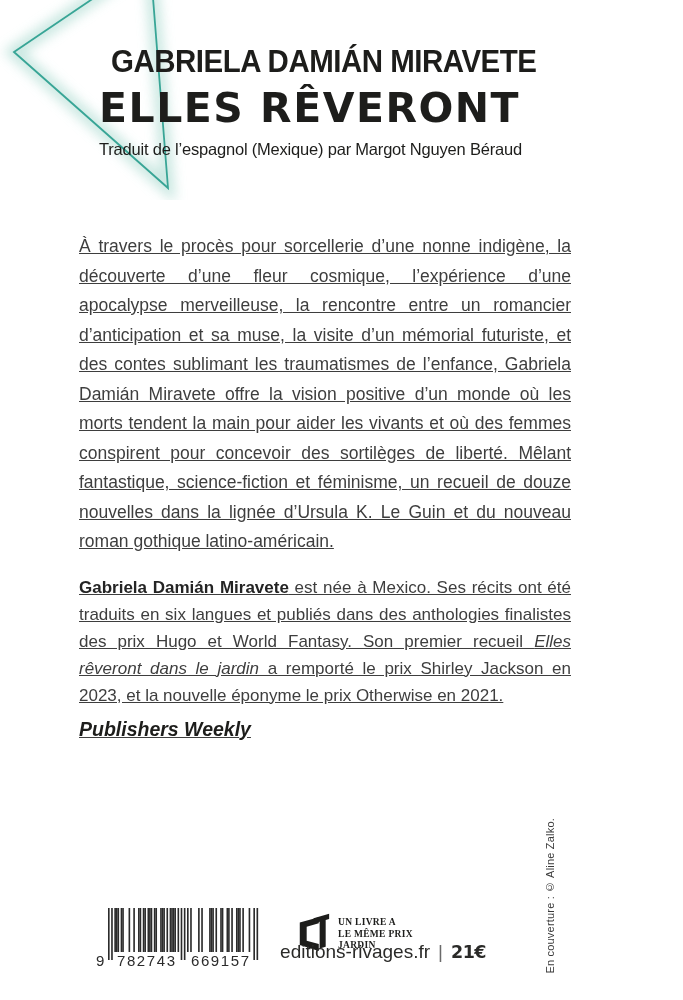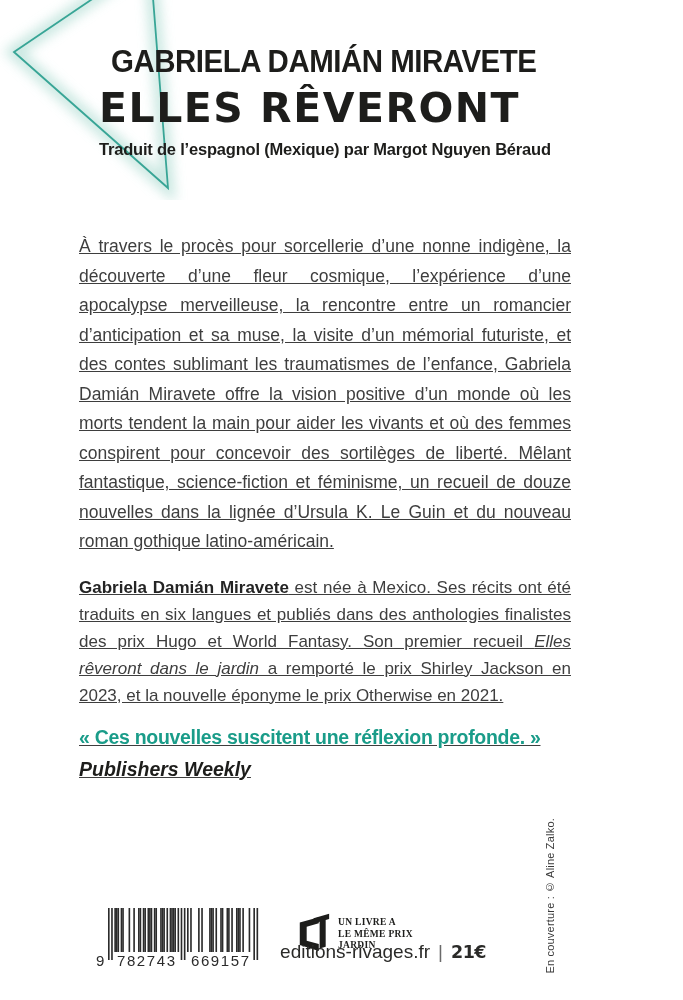--- a/index.html
+++ b/index.html
@@ -23,21 +23,21 @@
     white-space:nowrap;
   }
   .title-line{
     font-family:"DejaVu Sans",sans-serif;
     font-size:41px;font-weight:800;letter-spacing:1.5px;
     line-height:44px;white-space:nowrap;
   }
   .title-block{margin-top:6px;}
   .translation{
     margin-top:10px;
-    font-size:16.5px;font-weight:700;letter-spacing:-0.2px;
+    font-size:16.5px;font-weight:400;letter-spacing:-0.2px;
     color:#1d1d1b;
   }
   
   .text-col{position:absolute;left:79px;top:232px;width:492px;text-decoration:underline;}
   .description{
     margin:0;
     font-size:17.5px;line-height:29.5px;
     text-align:justify;color:#3e3e3e;
   }
   .bio{
@@ -113,21 +113,20 @@
     <div class="author">GABRIELA DAMIÁN MIRAVETE</div>
     <div class="title-block">
       <div class="title-line">ELLES RÊVERONT</div>
     </div>
     <div class="translation">Traduit de l’espagnol (Mexique) par Margot Nguyen Béraud</div>
   </header>
 
   <div class="text-col">
     <p class="description">À travers le procès pour sorcellerie d’une nonne indigène, la découverte d’une fleur cosmique, l’expérience d’une apocalypse merveilleuse, la rencontre entre un romancier d’anticipation et sa muse, la visite d’un mémorial futuriste, et des contes sublimant les traumatismes de l’enfance, Gabriela Damián Miravete offre la vision positive d’un monde où les morts tendent la main pour aider les vivants et où des femmes conspirent pour concevoir des sortilèges de liberté. Mêlant fantastique, science-fiction et féminisme, un recueil de douze nouvelles dans la lignée d’Ursula K. Le Guin et du nouveau roman gothique latino-américain.</p>
     <p class="bio"><strong>Gabriela Damián Miravete</strong><span> est née à Mexico. Ses récits ont été traduits en six langues et publiés dans des anthologies finalistes des prix Hugo et World Fantasy. Son premier recueil </span><em>Elles rêveront dans le jardin</em><span> a remporté le prix Shirley Jackson en 2023, et la nouvelle éponyme le prix Otherwise en 2021.</span></p>
-    <div class="quote">« Ces nouvelles suscitent une réflexion profonde. »</div>
     <div class="attribution">Publishers Weekly</div>
   </div>
 
   <div class="barcode">
     <svg width="172" height="62" viewBox="0 0 172 62">
       <g>
           <rect x="14.00" y="2" width="1.63" height="52"></rect>
           <rect x="17.16" y="2" width="1.63" height="52"></rect>
           <rect x="20.32" y="2" width="1.63" height="44"></rect>
           <rect x="21.90" y="2" width="1.63" height="44"></rect>

